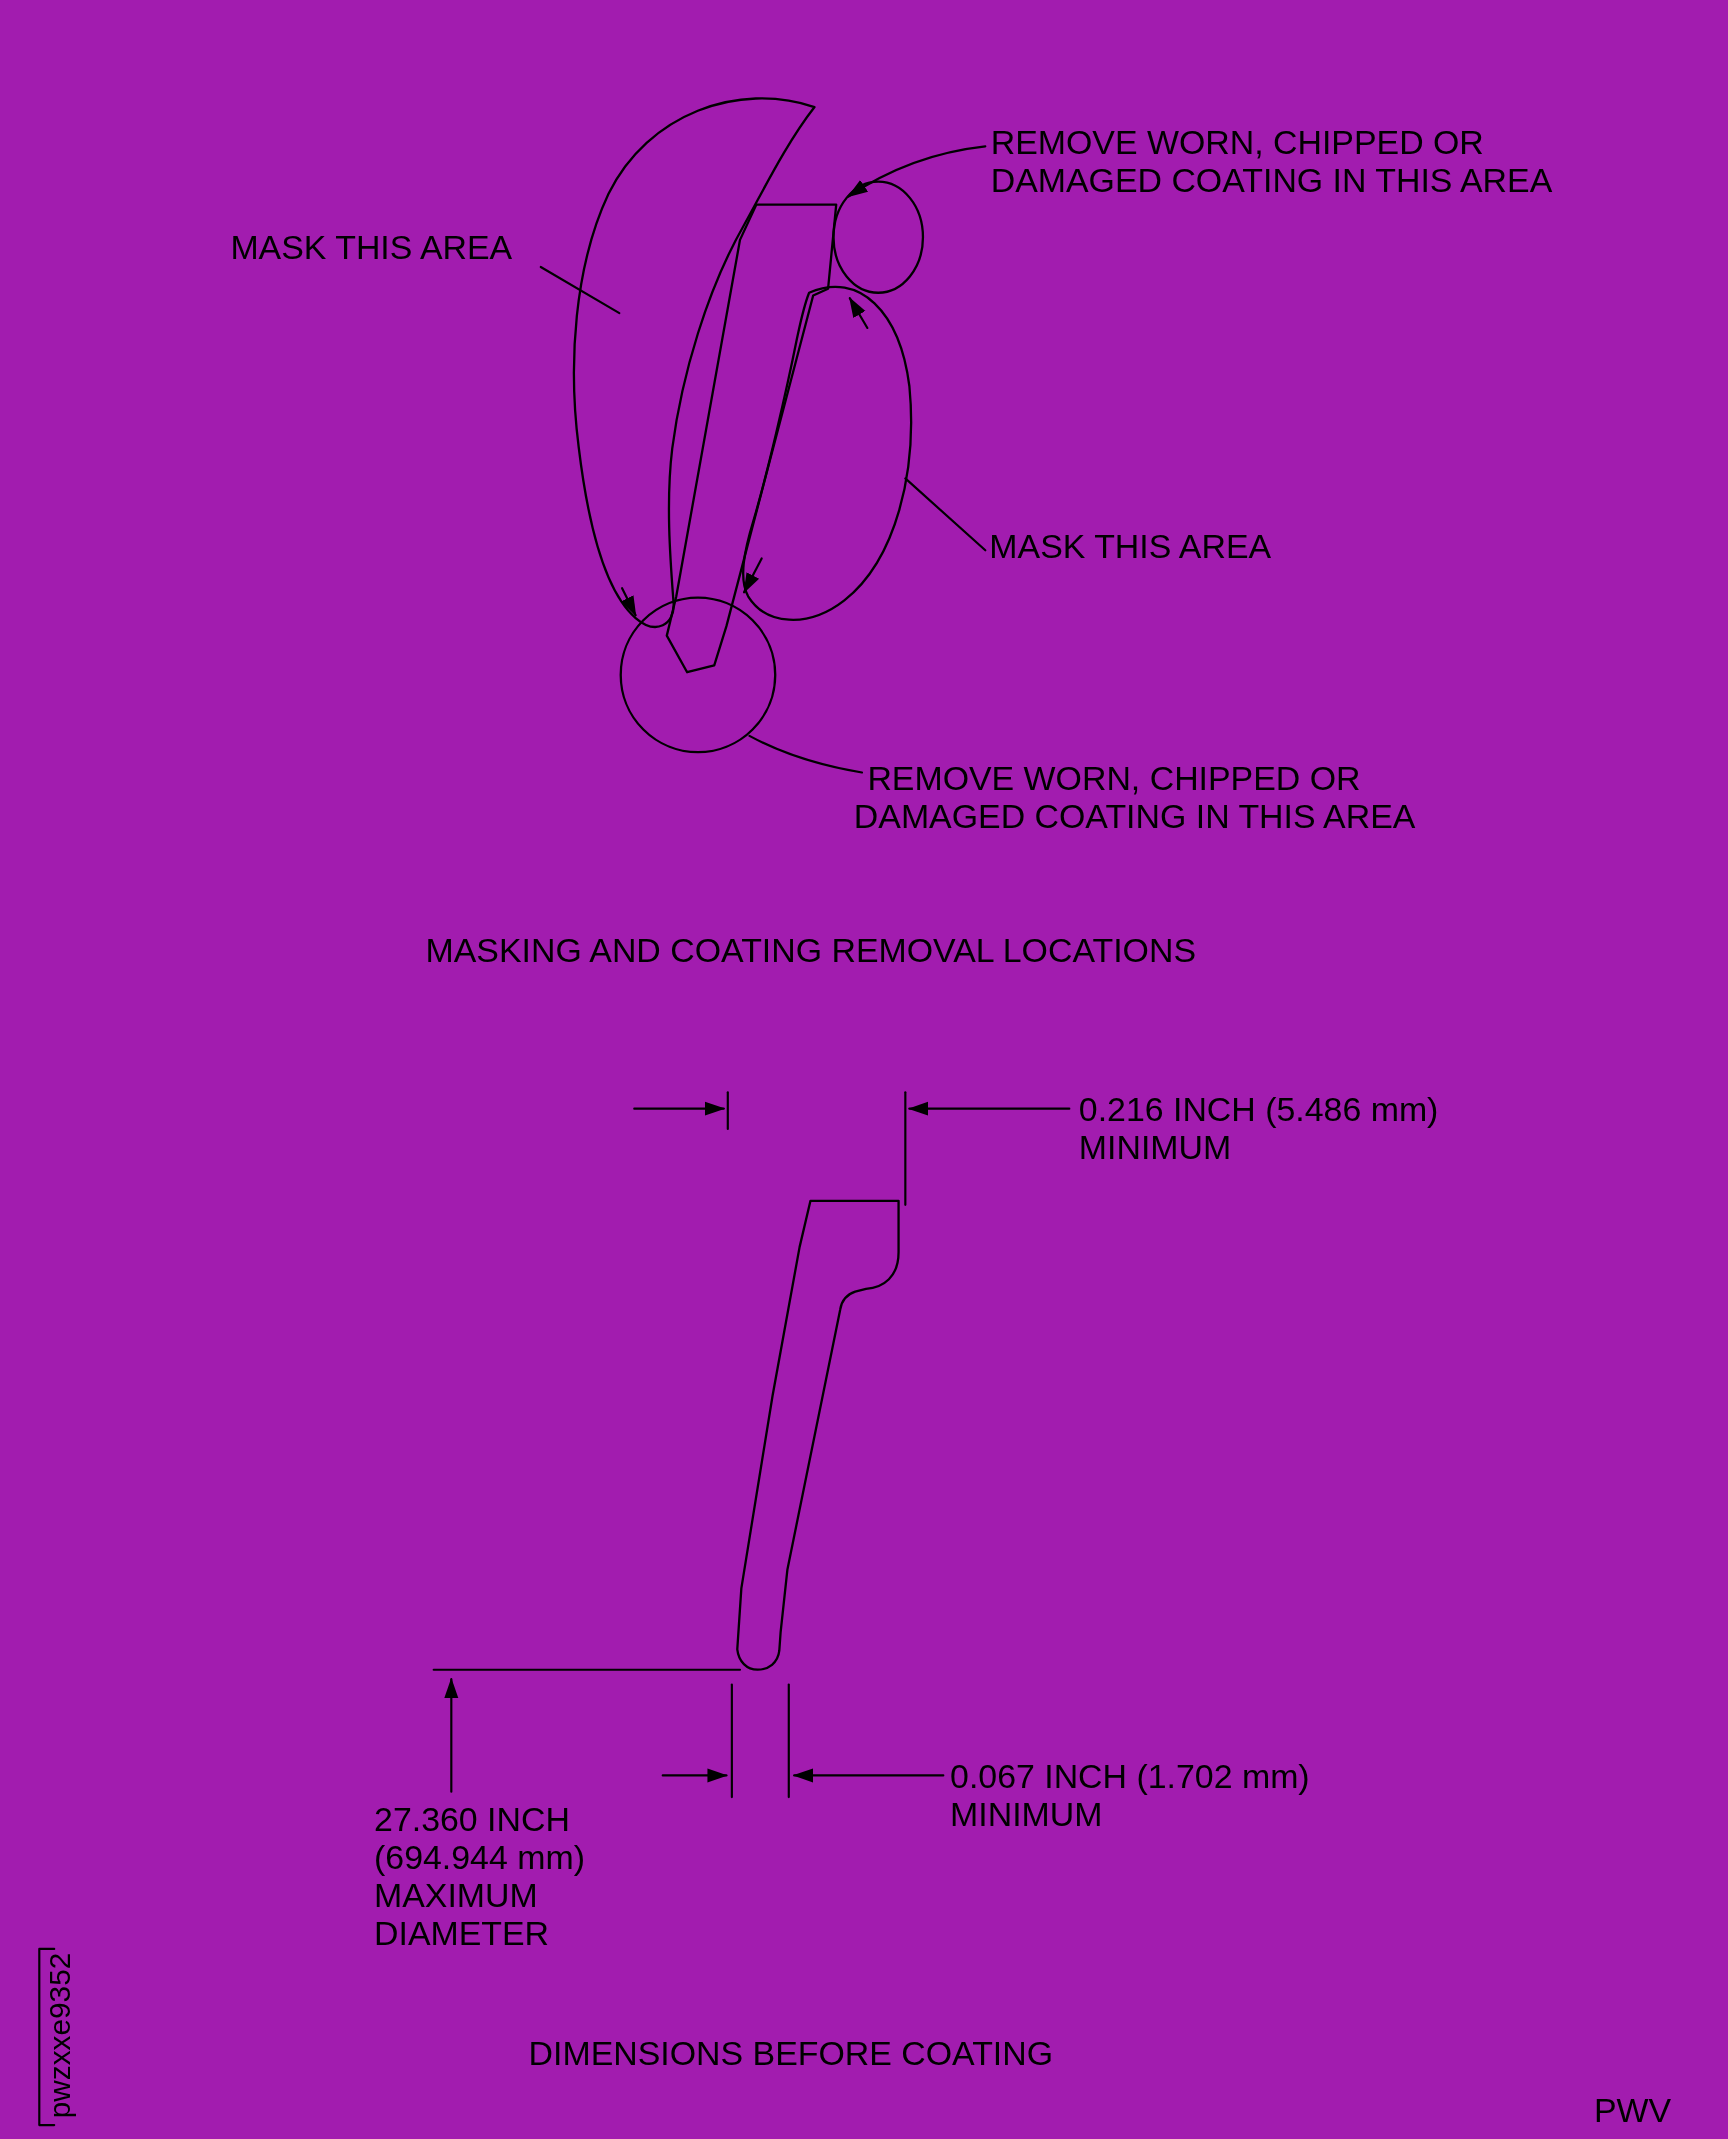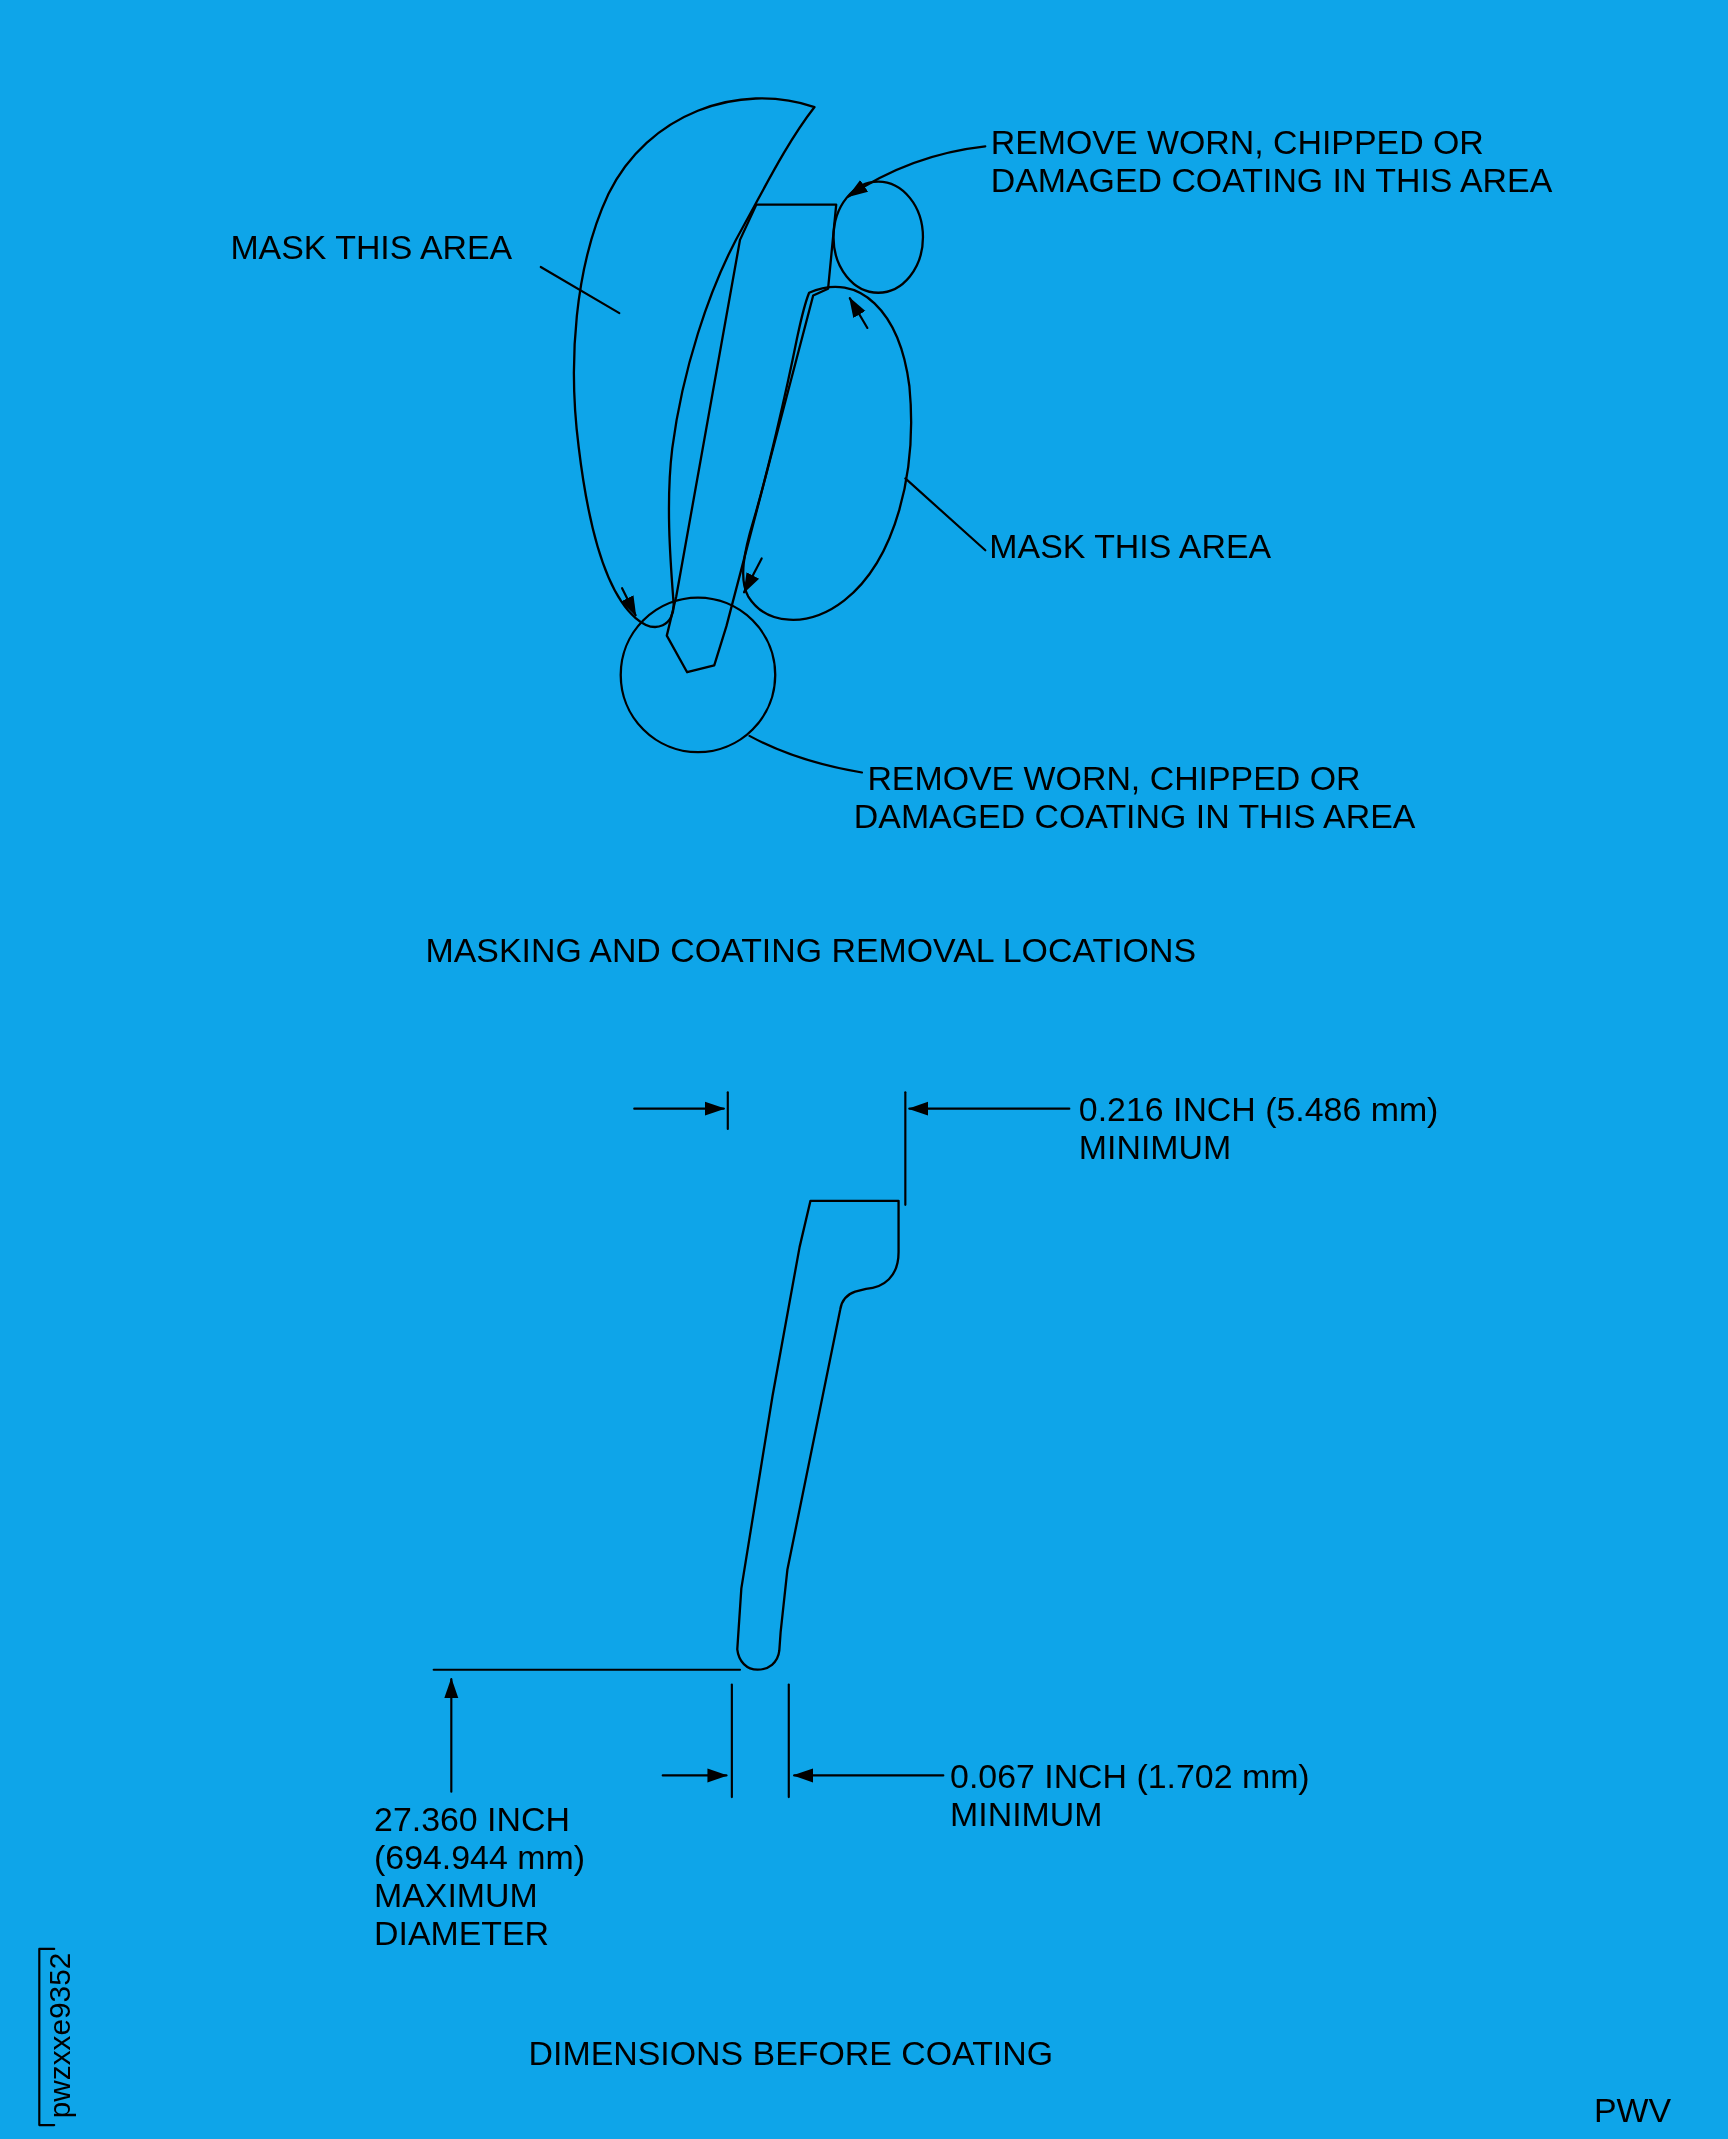--- a/index.html
+++ b/index.html
@@ -1,20 +1,20 @@
 <!DOCTYPE html>
 <html style="font-size:10.5px"><head>
 <meta charset="utf-8">
 <style>
   html, body { margin: 0; padding: 0; background: #ffffff; }
   .page {
     position: relative;
     width: 1728px;
     height: 2140px;
-    background: #0ea5e9;
+    background: #a21caf;
     overflow: hidden;
   }
   svg { display: block; }
   .ln   { stroke: #000000; stroke-width: 1.6; fill: none; stroke-linejoin: round; stroke-linecap: round; }
   .shape{ stroke: #000000; stroke-width: 1.7; fill: none; stroke-linejoin: round; }
   text  { font-family: "Liberation Sans", "DejaVu Sans", sans-serif; font-size: 25px; fill: #000000; }
   .small{ font-size: 22px; }
 </style>
 </head>
 <body>

